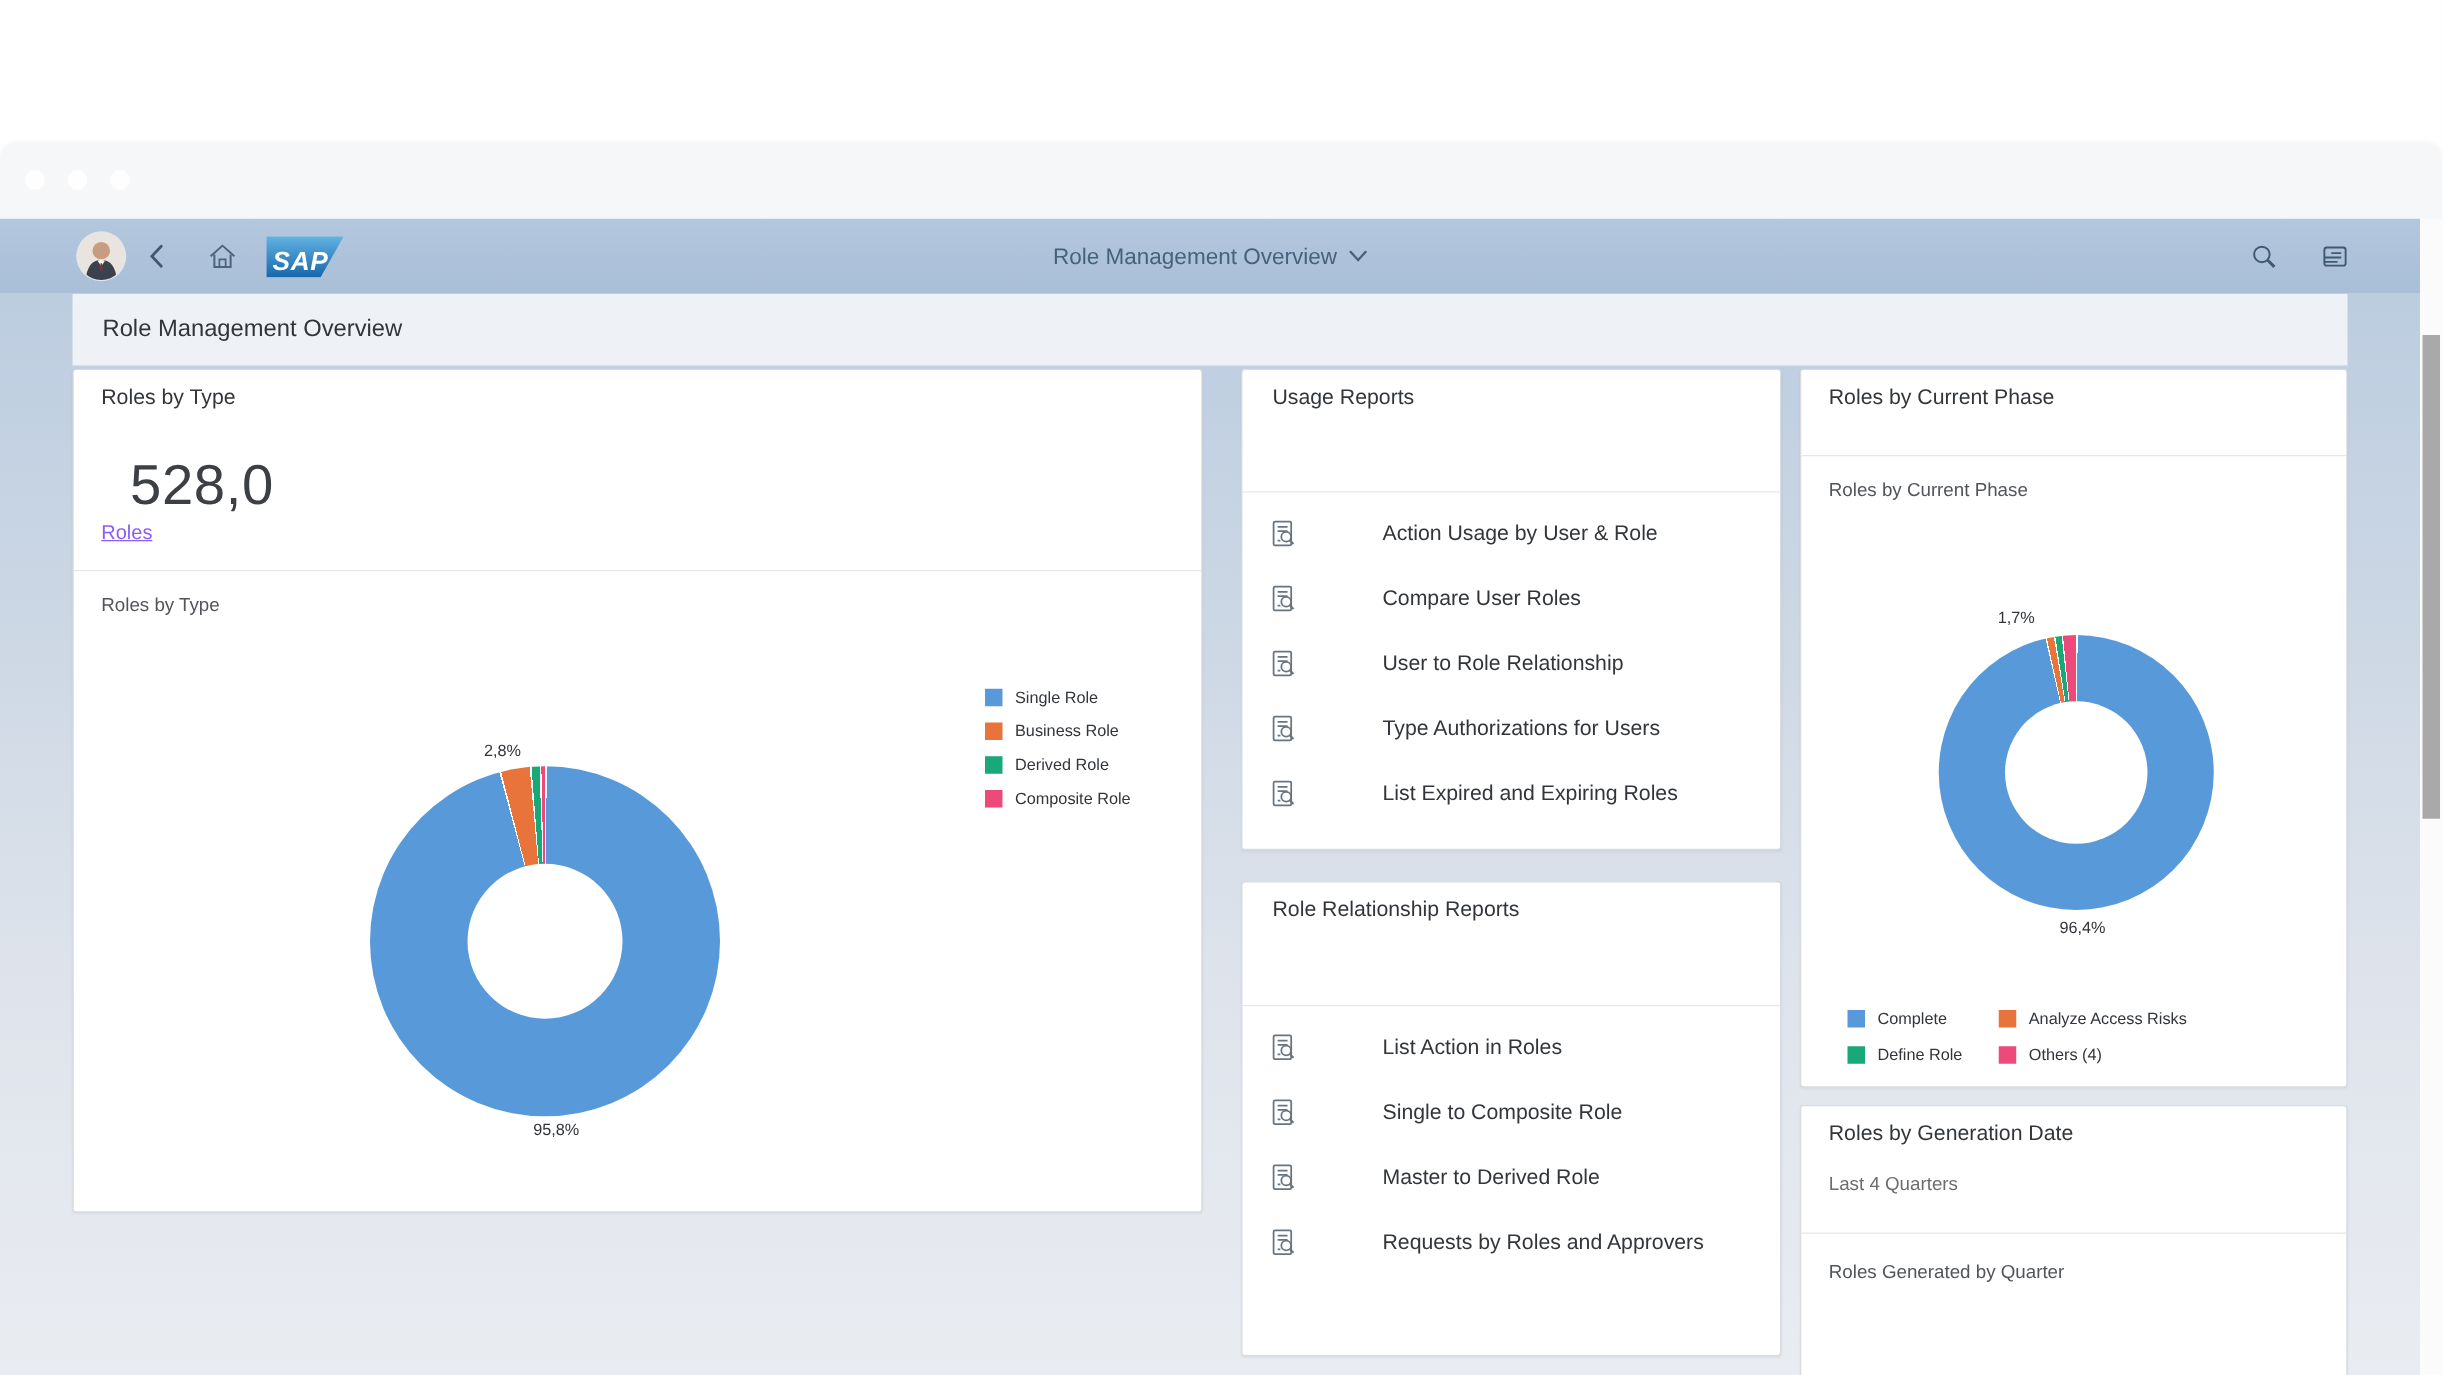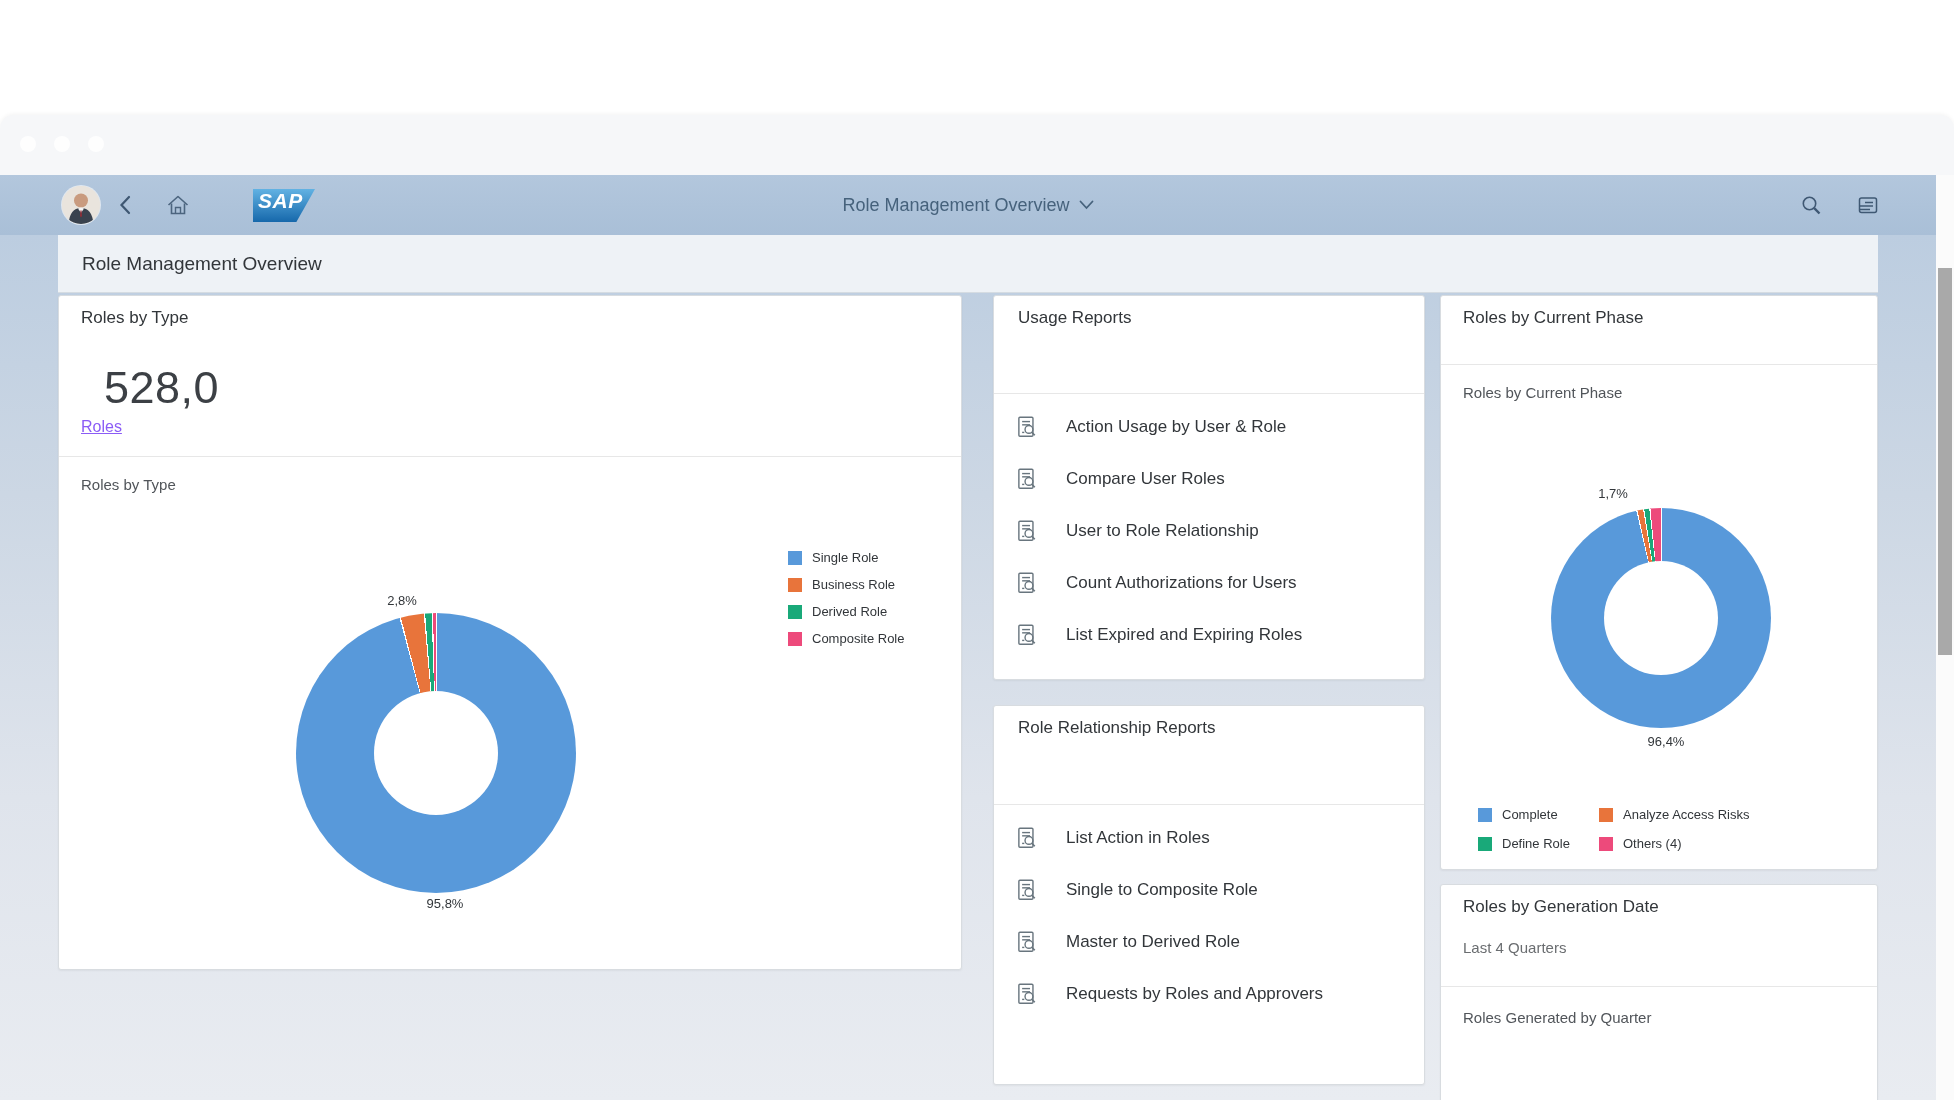--- a/index.html
+++ b/index.html
@@ -19,21 +19,21 @@
   .shell-header svg { display:block; }
   .hdr-item { position:absolute; cursor:pointer; }
   .avatar { left:62px; top:11px; width:38px; height:38px; border-radius:50%; overflow:hidden;
             background:#e9e4dd; box-shadow:0 0 0 1px rgba(255,255,255,.6); }
   .back-btn { left:118px; top:20px; }
   .home-btn { left:166px; top:19px; }
   .sap-logo { left:213px; top:14px; width:62px; height:33px;
               background:linear-gradient(180deg,#62b2e3,#1668ab);
               clip-path:polygon(0 0,100% 0,70% 100%,0 100%);
               color:#fff; font-weight:bold; font-style:italic; font-size:21px;
-              display:flex; align-items:flex-start; padding-left:5px; letter-spacing:.5px;margin-left:40px; }
+              display:flex; align-items:flex-end; padding-left:5px; letter-spacing:.5px; }
   .shell-title-wrap { position:absolute; left:0; top:0; width:100%; height:60px;
                       display:flex; align-items:center; justify-content:center; gap:9px; cursor:pointer; }
   .shell-title { font-size:18px; color:#46627c; }
   .search-btn { left:1800px; top:19px; }
   .feed-btn { left:1855px; top:18px; }
 
   
   .content { position:absolute; left:0; top:120px; width:1936px; height:865px; overflow:hidden;
              background:linear-gradient(180deg,#bccde0 0%,#ccd7e4 30%,#dfe4ec 65%,#e9ecf1 100%); }
 
@@ -73,21 +73,21 @@
   .legend-grid .legend-row { height:29px; }
 
   
   .card-usage { left:993px; top:60px; width:432px; height:385px; }
   .card-relationship { left:993px; top:470px; width:432px; height:380px; }
   .report-list { position:absolute; left:0; width:100%; }
   .card-usage .card-divider { top:97px; }
   .card-usage .report-list { top:105px; }
   .card-relationship .card-divider { top:98px; }
   .card-relationship .report-list { top:106px; }
-  .report-item { display:flex; align-items:center; height:52px; padding-left:20px; cursor:pointer; }
+  .report-item { display:flex; align-items:center; height:52px; padding-left:20px; cursor:pointer;gap:40px; }
   .report-item svg { flex:0 0 auto; }
   .report-item-label { margin-left:26px; font-size:17px; color:#32363a; }
 
   
   .card-phase { left:1440px; top:60px; width:438px; height:575px; }
   .card-phase .card-divider { top:68px; }
   .card-phase .chart-subtitle { top:88px; }
   .card-gendate { left:1440px; top:649px; width:438px; height:290px; }
   .card-sub { position:absolute; left:22px; top:54px; font-size:15px; color:#6a6d70; }
   .card-gendate .card-divider { top:101px; }
@@ -234,21 +234,21 @@
           </div>
           <div class="report-item">
             <svg width="26" height="26" viewBox="0 0 24 24">
               <rect x="4.5" y="3" width="13" height="17.5" rx="1" fill="none" stroke="#68757e" stroke-width="1.3"></rect>
               <line x1="7.5" y1="7" x2="14.8" y2="7" stroke="#68757e" stroke-width="1.3"></line>
               <line x1="7.5" y1="10" x2="14.8" y2="10" stroke="#68757e" stroke-width="1.3"></line>
               <line x1="7.5" y1="17" x2="9.5" y2="17" stroke="#68757e" stroke-width="1.3"></line>
               <circle cx="13.8" cy="14.2" r="3.6" fill="#ffffff" stroke="#68757e" stroke-width="1.3"></circle>
               <line x1="16.4" y1="16.8" x2="19.2" y2="19.6" stroke="#68757e" stroke-width="1.5"></line>
             </svg>
-            <span class="report-item-label">Count Authorizations for Users</span>
+            <span class="report-item-label">Type Authorizations for Users</span>
           </div>
           <div class="report-item">
             <svg width="26" height="26" viewBox="0 0 24 24">
               <rect x="4.5" y="3" width="13" height="17.5" rx="1" fill="none" stroke="#68757e" stroke-width="1.3"></rect>
               <line x1="7.5" y1="7" x2="14.8" y2="7" stroke="#68757e" stroke-width="1.3"></line>
               <line x1="7.5" y1="10" x2="14.8" y2="10" stroke="#68757e" stroke-width="1.3"></line>
               <line x1="7.5" y1="17" x2="9.5" y2="17" stroke="#68757e" stroke-width="1.3"></line>
               <circle cx="13.8" cy="14.2" r="3.6" fill="#ffffff" stroke="#68757e" stroke-width="1.3"></circle>
               <line x1="16.4" y1="16.8" x2="19.2" y2="19.6" stroke="#68757e" stroke-width="1.5"></line>
             </svg>

